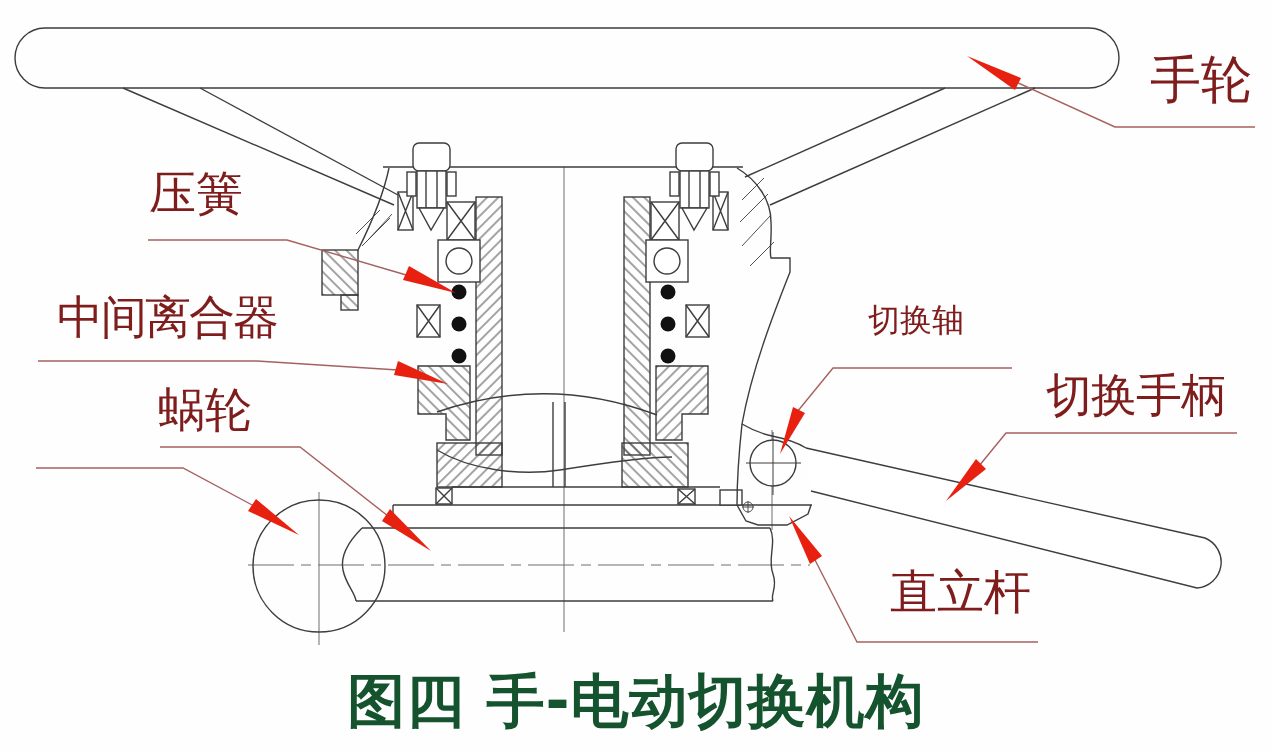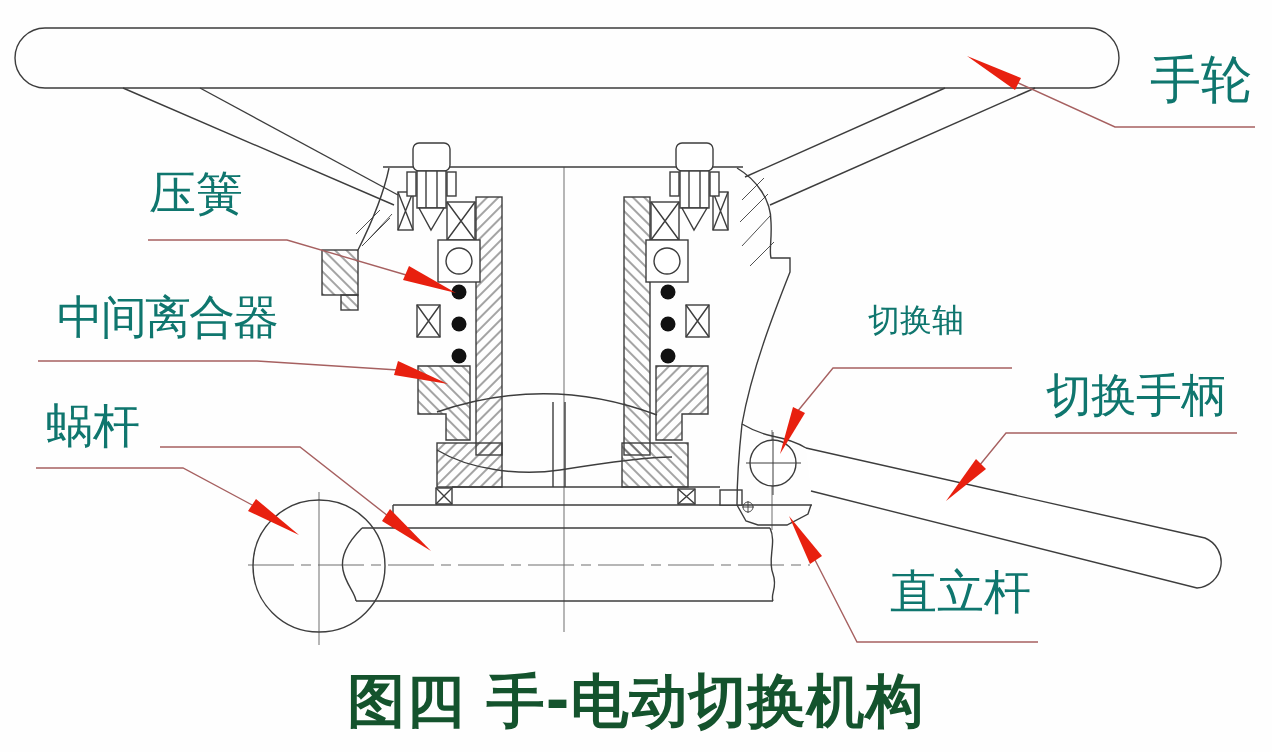--- a/index.html
+++ b/index.html
@@ -1,20 +1,20 @@
 <!DOCTYPE html>
 <html><head>
 <meta charset="utf-8">
 <style>
   html,body{margin:0;padding:0;background:#ffffff;}
   body{width:1272px;height:752px;position:relative;overflow:hidden;
        font-family:"DejaVu Sans",sans-serif;}
   .stage{position:absolute;left:0;top:0;width:1272px;height:752px;background:#fefefe;}
   svg.drawing{position:absolute;left:0;top:0;}
-  .lbl{position:absolute;color:#0f766e;font-weight:400;line-height:1.05;
+  .lbl{position:absolute;color:#7f1d1d;font-weight:400;line-height:1.05;
        white-space:nowrap;letter-spacing:0px;}
   .lbl-spring        {left:149px; top:168px; font-size:47px;}
   .lbl-clutch        {left:38px;  top:293px; font-size:46px; letter-spacing:-2px;margin-left:19px;}
   .lbl-worm          {left:46px;  top:401px; font-size:47px;}
   .lbl-wormwheel     {left:158px; top:385px; font-size:47px;}
   .lbl-handwheel     {left:1150px;top:53px;  font-size:51px;}
   .lbl-switchshaft   {left:868px; top:304px; font-size:32px;}
   .lbl-switchhandle  {left:1046px;top:371px; font-size:46px; letter-spacing:-1px;}
   .lbl-verticalrod   {left:890px; top:567px; font-size:47px;}
   .fig-title{position:absolute;left:0;top:663px;width:100%;text-align:center;
@@ -177,20 +177,20 @@
       <polygon points="431,551 382,521 390,509"></polygon>
       <polygon points="967,56 1021,78 1015,90"></polygon>
       <polygon points="780,454 793,407 805,413"></polygon>
       <polygon points="946,501 976,459 986,469"></polygon>
       <polygon points="789,516 822,556 810,564"></polygon>
     </g>
   </svg>
 
   <div class="lbl lbl-spring">压簧</div>
   <div class="lbl lbl-clutch">中间离合器</div>
-  <div class="lbl lbl-worm">蜗杆</div>
+  <div class="lbl lbl-wormwheel">蜗轮</div>
   <div class="lbl lbl-handwheel">手轮</div>
   <div class="lbl lbl-switchshaft">切换轴</div>
   <div class="lbl lbl-switchhandle">切换手柄</div>
   <div class="lbl lbl-verticalrod">直立杆</div>
 
   <div class="fig-title">图四 手-电动切换机构</div>
 </div>
 
 </body></html>

